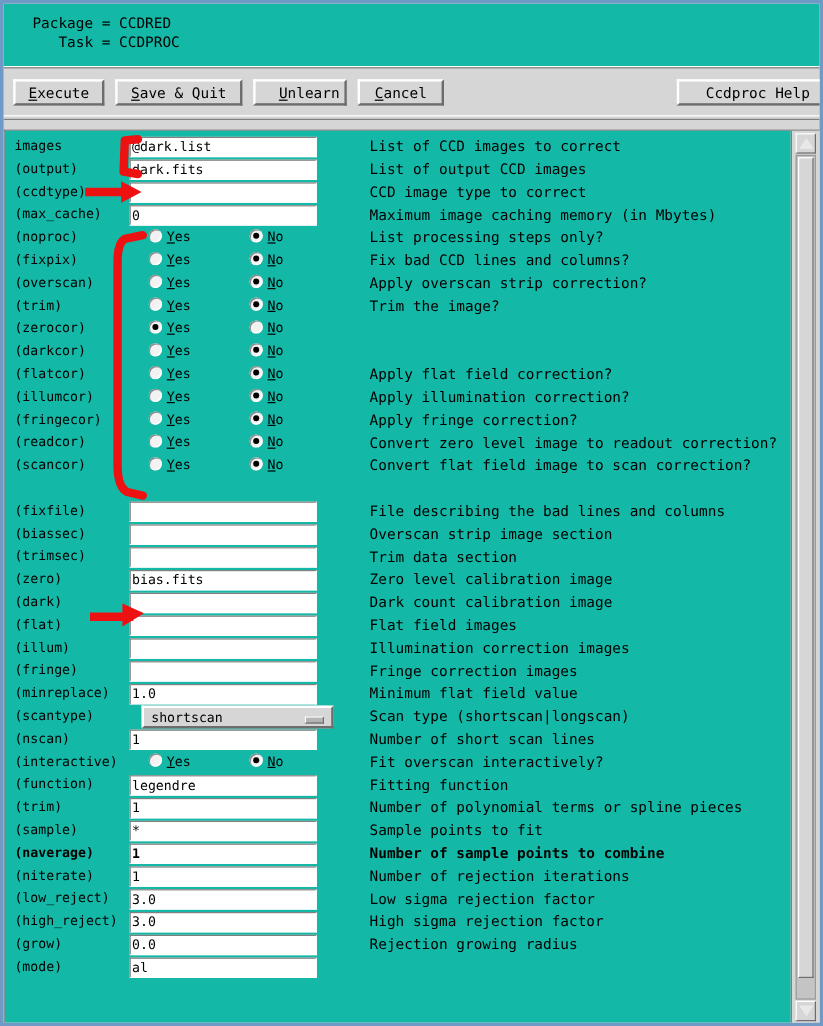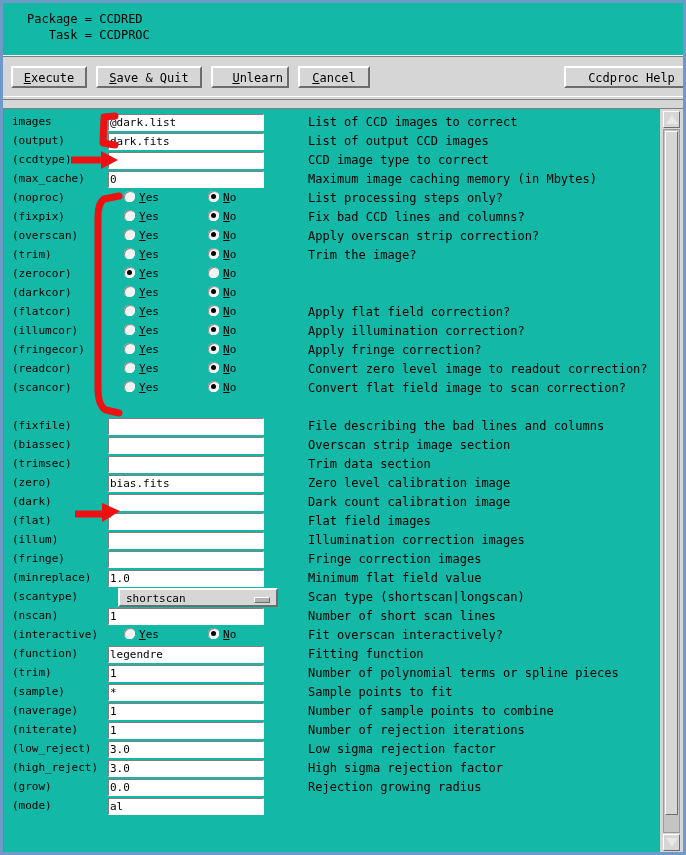--- a/index.html
+++ b/index.html
@@ -467,21 +467,21 @@
         <div class="row" style="top: 555px;">
           <div class="pname">(trim)</div>
           <div class="entry">1</div>
           <div class="pdesc">Number of polynomial terms or spline pieces</div>
         </div>
         <div class="row" style="top: 574px; padding-left: 32px;">
           <div class="pname">(sample)</div>
           <div class="entry">*</div>
           <div class="pdesc">Sample points to fit</div>
         </div>
-        <div class="row" style="top: 593px;">
+        <div class="row" style="top: 593px; font-weight: bold;">
           <div class="pname">(naverage)</div>
           <div class="entry">1</div>
           <div class="pdesc">Number of sample points to combine</div>
         </div>
         <div class="row" style="top: 612px;">
           <div class="pname">(niterate)</div>
           <div class="entry">1</div>
           <div class="pdesc">Number of rejection iterations</div>
         </div>
         <div class="row" style="top: 631px;">

